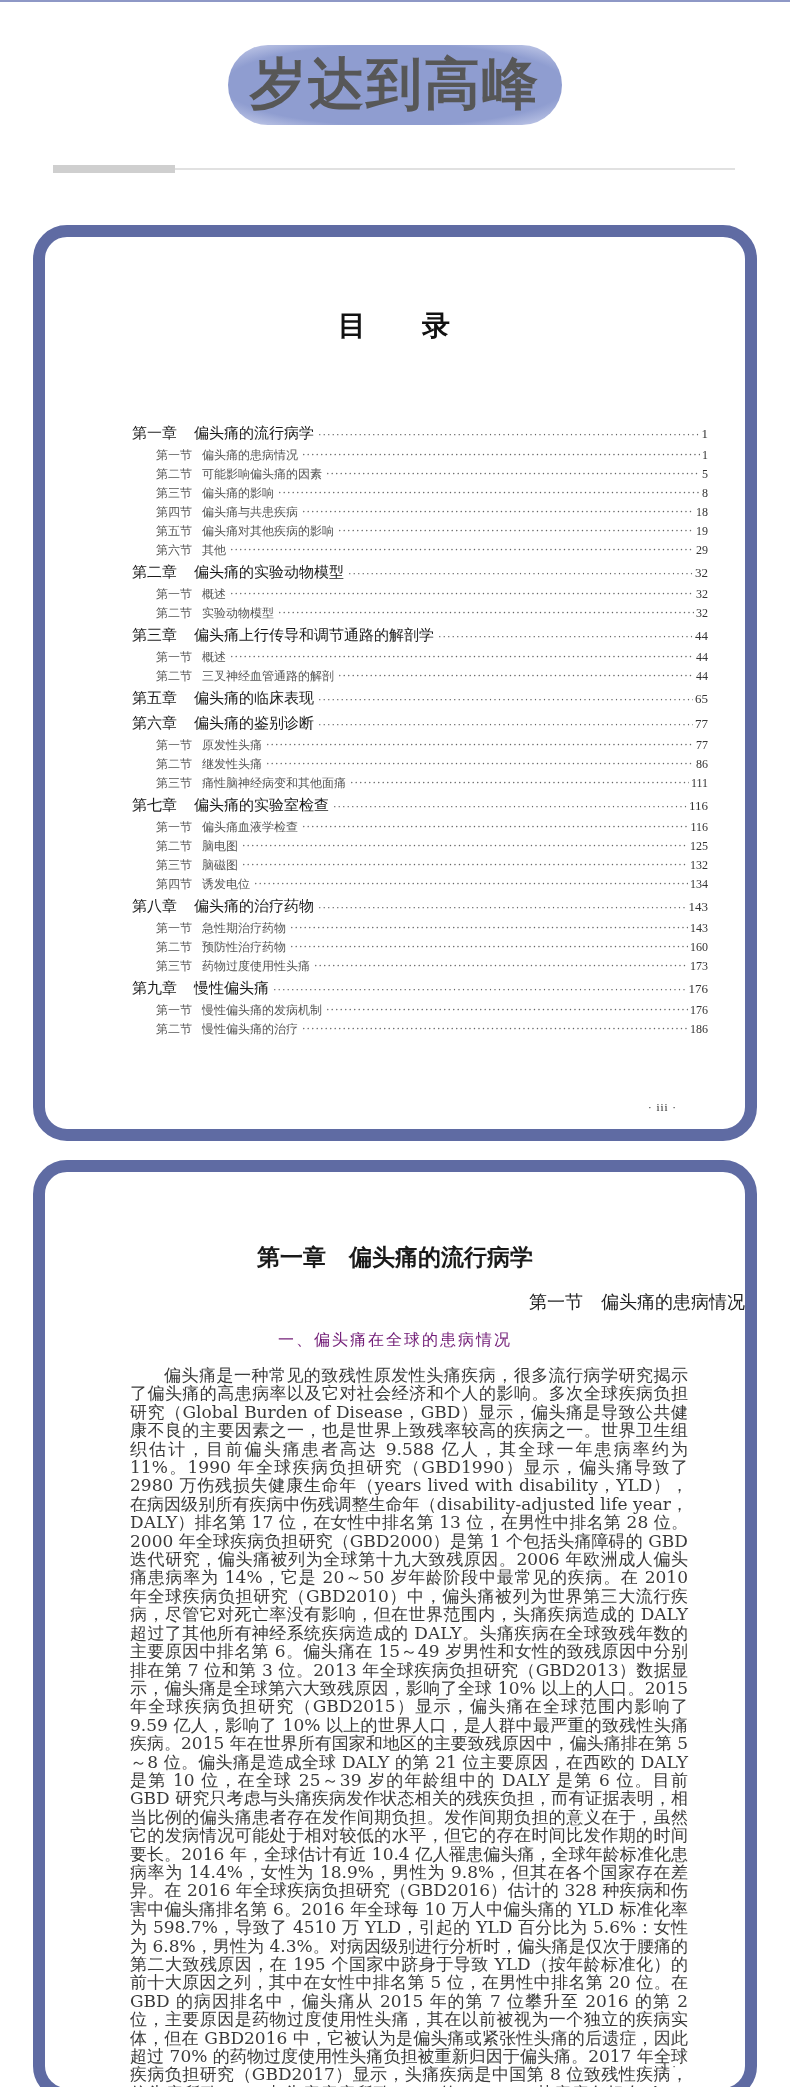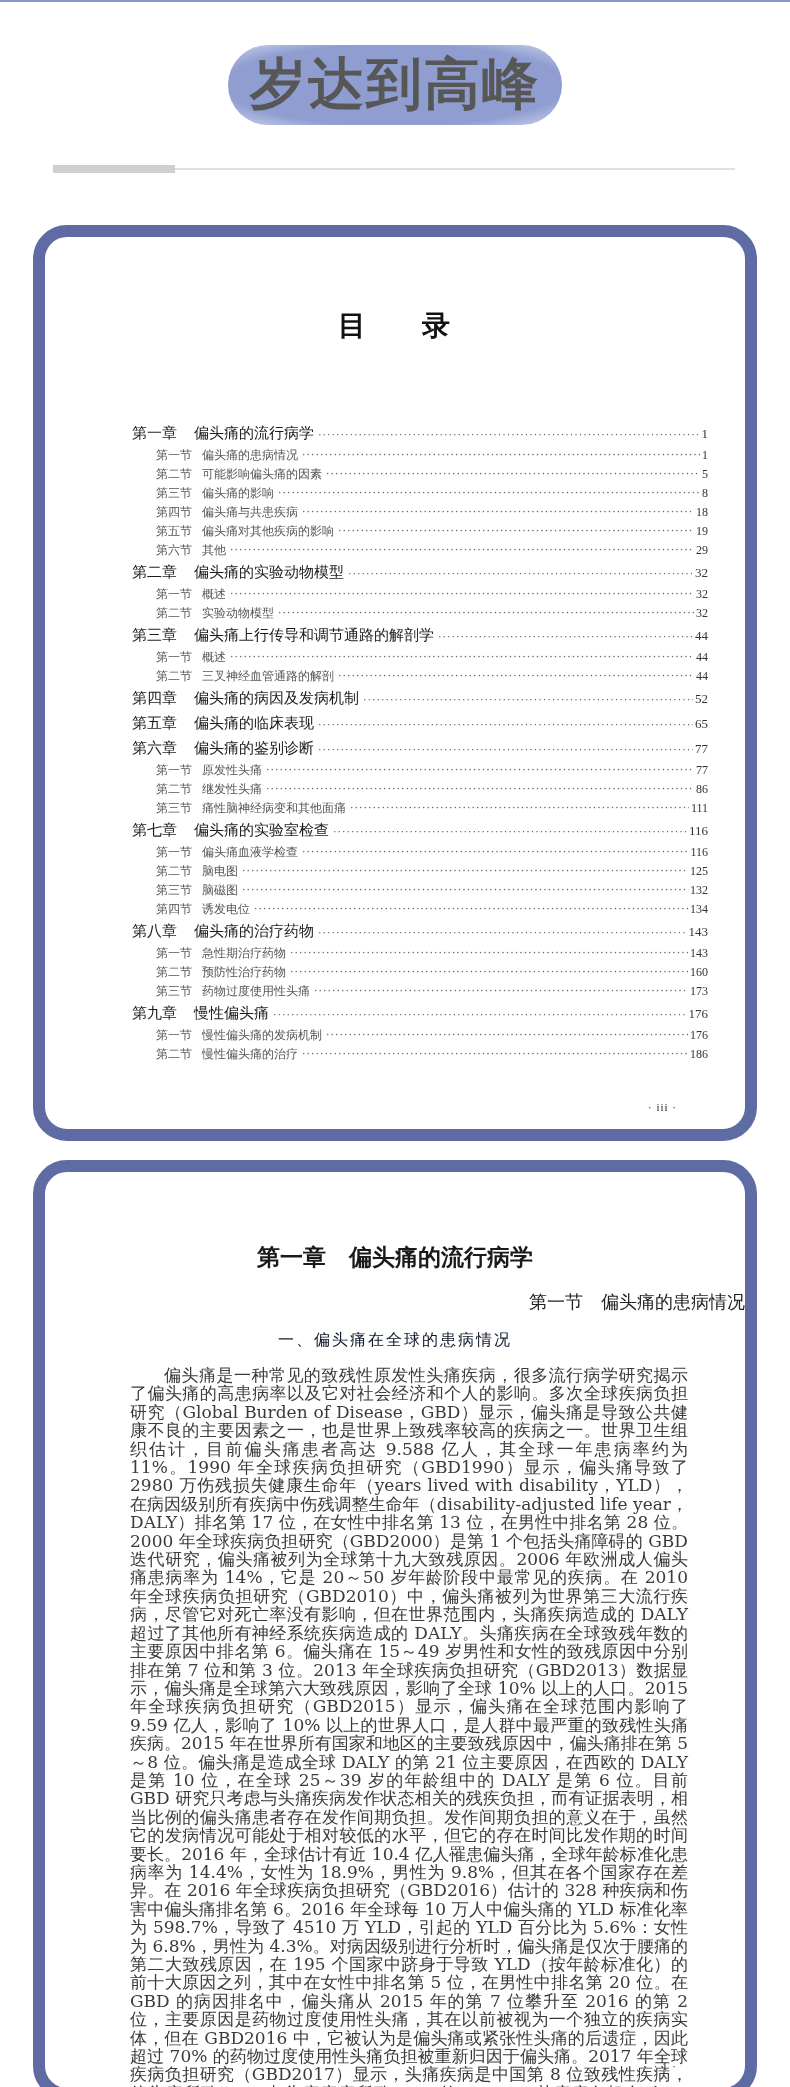--- a/index.html
+++ b/index.html
@@ -47,21 +47,21 @@
   .toc-row .dots { flex: 1 1 auto; overflow: hidden; color: #666; font-size: 11px; letter-spacing: 1px; margin: 0 2px 0 4px; }
   .toc-row .dots::after { content: "································································································································"; }
   .toc-row .page { flex: 0 0 auto; font-family: "Liberation Serif", serif; font-size: 12px; color: #333; }
   .toc-row.chapter .page { font-size: 13px; }
 
   .folio { position: absolute; bottom: 16px; right: 68px; font-family: "Liberation Serif", serif; font-size: 11px; color: #222; letter-spacing: 1px; }
 
   
   .ch-heading { position: absolute; left: 0; right: 0; top: 70px; text-align: center; font-family: Liberation Mono, monospace; font-weight: bold; font-size: 23px; color: #1a1a1a; }
   .sec-heading { position: absolute; left: 0; right: 0; top: 118px; text-align: right; font-family: "DejaVu Sans", "Liberation Sans", sans-serif; font-size: 18px; color: #222; }
-  .sub-heading { position: absolute; left: 0; right: 0; top: 158px; text-align: center; font-family: "DejaVu Serif", serif; font-size: 16px; color: #0f172a; letter-spacing: 2px; }
+  .sub-heading { position: absolute; left: 0; right: 0; top: 158px; text-align: center; font-family: "DejaVu Serif", serif; font-size: 16px; color: #701a75; letter-spacing: 2px; }
   .body-text {
     position: absolute; left: 85px; top: 194px; width: 558px;
     font-family: "DejaVu Serif", "Liberation Serif", serif; font-size: 17px; line-height: 18.4px;
     color: #3a3a3a; text-align: justify; text-indent: 2em;
   }
 </style>
 </head>
 <body>
 
 <div class="top-strip"></div>
@@ -148,26 +148,20 @@
         <span class="num">第一节</span>
         <span class="label">概述</span>
         <span class="dots"></span>
         <span class="page">44</span>
       </div>
       <div class="toc-row section">
         <span class="num">第二节</span>
         <span class="label">三叉神经血管通路的解剖</span>
         <span class="dots"></span>
         <span class="page">44</span>
-      </div>
-      <div class="toc-row chapter">
-        <span class="num">第四章</span>
-        <span class="label">偏头痛的病因及发病机制</span>
-        <span class="dots"></span>
-        <span class="page">52</span>
       </div>
       <div class="toc-row chapter">
         <span class="num">第五章</span>
         <span class="label">偏头痛的临床表现</span>
         <span class="dots"></span>
         <span class="page">65</span>
       </div>
       <div class="toc-row chapter">
         <span class="num">第六章</span>
         <span class="label">偏头痛的鉴别诊断</span>

